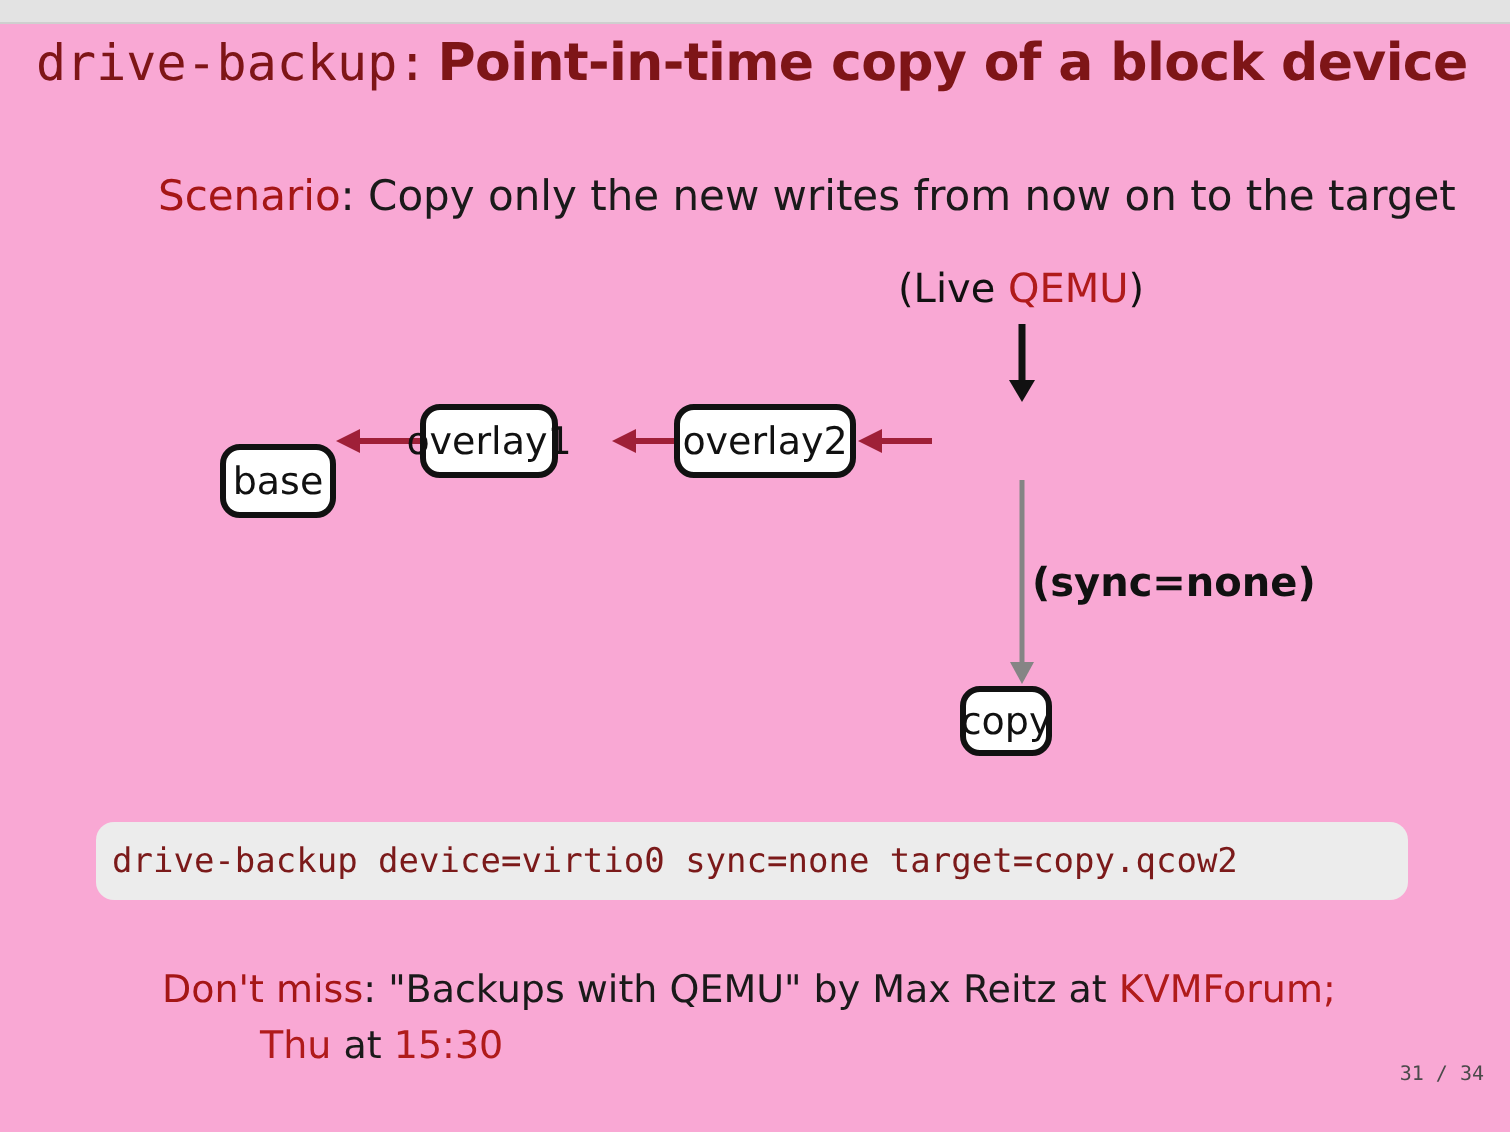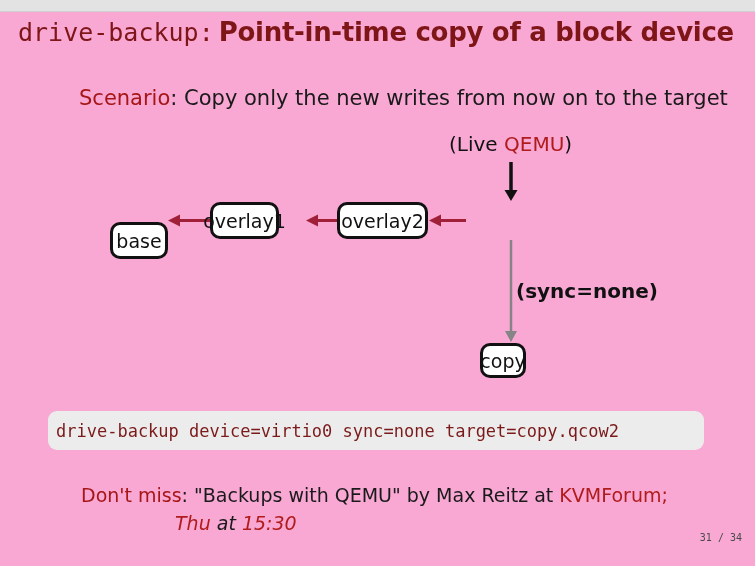--- a/index.html
+++ b/index.html
@@ -82,21 +82,21 @@
     font-family: "DejaVu Sans Mono", monospace;
     font-size: 17px;
     color: var(--code-red, #7b1a1a);
     white-space: pre;
   }
   .footnote {
     position: absolute; left: 59px; top: 481px;
     font-size: 19px; line-height: 28px;
     color: #1a1a1a; white-space: nowrap;
   }
-  .footnote .line2 { margin-left: 116px; font-style: italic; }
+  .footnote .line2 { margin-left: 71px; }
   .page-number {
     position: absolute; right: 13px; top: 532px;
     font-family: "DejaVu Sans Mono", monospace;
     font-size: 10px;
     color: #4a4a4a;
   }
 </style>
 </head>
 <body>
 

